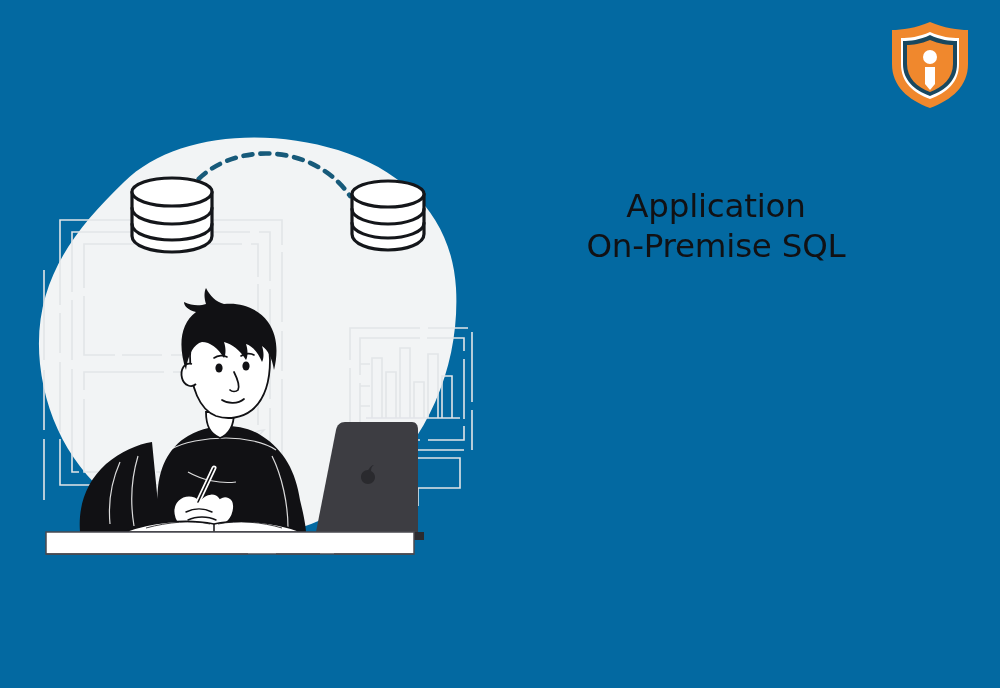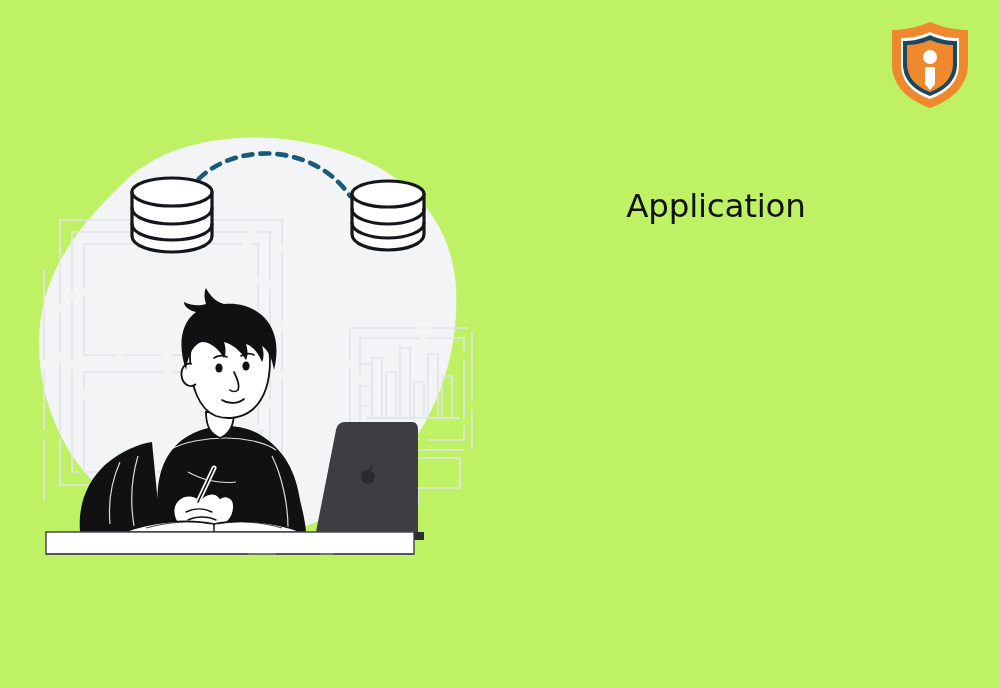--- a/index.html
+++ b/index.html
@@ -8,21 +8,21 @@
     padding: 0;
     background: #ffffff;
   }
   body {
     font-family: "Liberation Sans", sans-serif;
   }
   #canvas {
     position: relative;
     width: 1000px;
     height: 688px;
-    background: #bef264;
+    background: #0369a1;
     overflow: hidden;
   }
 
   
   #brand-logo {
     position: absolute;
     left: 888px;
     top: 20px;
     width: 84px;
     height: 90px;
@@ -235,15 +235,16 @@
 
       <path d="M 42 20 C 51 24, 60 25, 65 25 L 65 44 C 65 58, 55 67, 42 72 C 29 67, 19 58, 19 44 L 19 25 C 24 25, 33 24, 42 20 Z" fill="#f0882d"></path>
 
       <circle cx="42" cy="37" r="7" fill="#ffffff"></circle>
       <path d="M 37 47 H 47 V 64 L 42 70 L 37 64 Z" fill="#ffffff"></path>
     </svg>
   </div>
 
   <div id="title-block">
     <div class="title-line">Application</div>
+    <div class="title-line">On-Premise SQL</div>
   </div>
 
 </div>
 
 </body></html>

